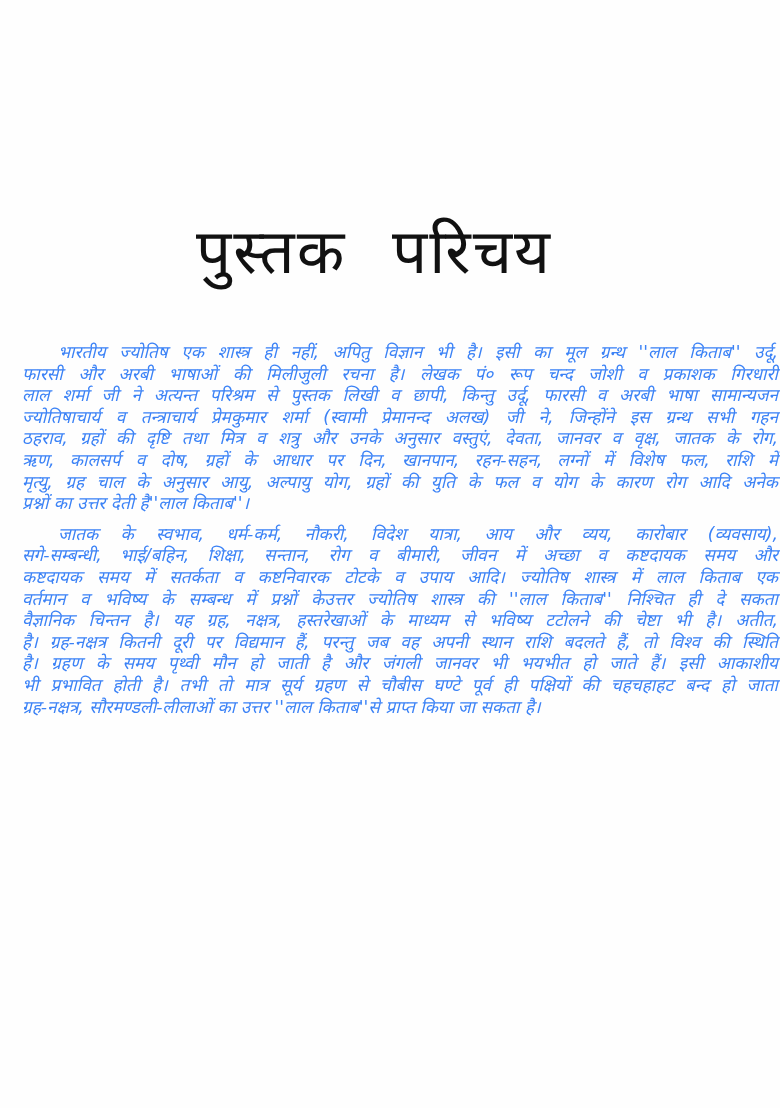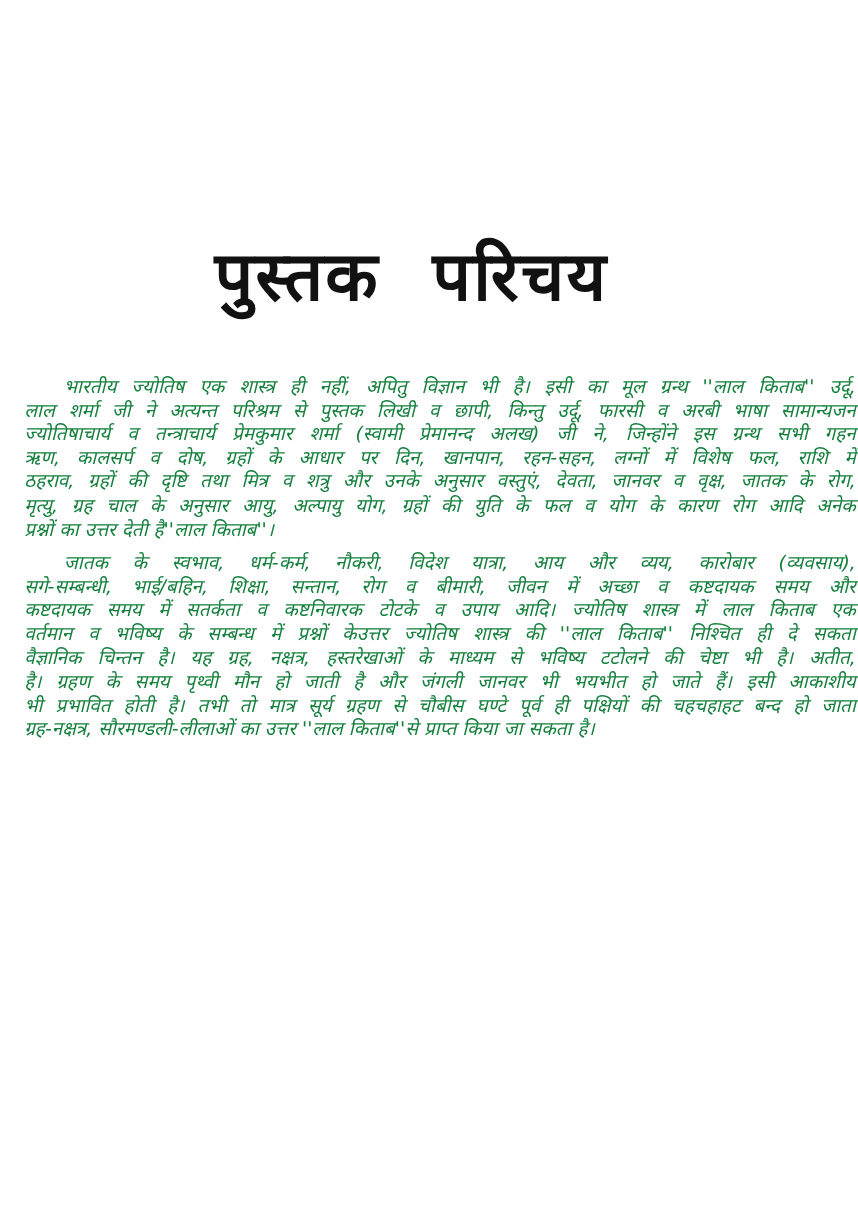--- a/index.html
+++ b/index.html
@@ -3,58 +3,60 @@
   <meta charset="utf-8">
   <style>
     html, body { margin: 0; padding: 0; background: #ffffff; }
     body {
       width: 780px; height: 1108px; position: relative; overflow: hidden;
       font-family: "DejaVu Sans", sans-serif; color: #1a1a1a;
     }
     .page { position: absolute; left: 0; top: 0; width: 780px; height: 1108px; background: #fefefe; }
     .title {
       position: absolute; left: 0; width: 748px; top: 212px; text-align: center;
-      font-size: 62px; font-weight: bold; letter-spacing: 2px; color: #111;
+      font-size: 62px; font-weight: normal; letter-spacing: 2px; color: #111;
       font-family: "DejaVu Sans", sans-serif; line-height: 80px;
     }
     .title span { margin: 0 12px; }
     .body {
       position: absolute; left: 22px; top: 342px; width: 756px;
-      font-style: italic; font-size: 17.2px; line-height: 21.6px; color: #15803d;
+      font-style: italic; font-size: 17.2px; line-height: 21.6px; color: #3b82f6;
       font-family: "DejaVu Sans", sans-serif;
     }
     .line { white-space: nowrap; text-align: justify; text-align-last: justify; height: 21.6px; overflow: visible; }
     .line.last { text-align-last: left; font-style: italic; }
     .line.indent { padding-left: 36px; }
     .para-gap { height: 9px; }
   </style>
 </head>
 <body>
 
 <div class="page">
   <div class="title">
     <span>पुस्तक</span>
     <span>परिचय</span>
   </div>
 
   <div class="body">
     <div>
       <div class="line indent">भारतीय ज्योतिष एक शास्त्र ही नहीं, अपितु विज्ञान भी है। इसी का मूल ग्रन्थ ''लाल किताब'' उर्दू,</div>
+      <div class="line">फारसी और अरबी भाषाओं की मिलीजुली रचना है। लेखक पं० रूप चन्द जोशी व प्रकाशक गिरधारी</div>
       <div class="line">लाल शर्मा जी ने अत्यन्त परिश्रम से पुस्तक लिखी व छापी, किन्तु उर्दू, फारसी व अरबी भाषा सामान्यजन</div>
       <div class="line">ज्योतिषाचार्य व तन्त्राचार्य प्रेमकुमार शर्मा (स्वामी प्रेमानन्द अलख) जी ने, जिन्होंने इस ग्रन्थ सभी गहन</div>
+      <div class="line">ठहराव, ग्रहों की दृष्टि तथा मित्र व शत्रु और उनके अनुसार वस्तुएं, देवता, जानवर व वृक्ष, जातक के रोग,</div>
       <div class="line">ऋण, कालसर्प व दोष, ग्रहों के आधार पर दिन, खानपान, रहन-सहन, लग्नों में विशेष फल, राशि में</div>
-      <div class="line">ठहराव, ग्रहों की दृष्टि तथा मित्र व शत्रु और उनके अनुसार वस्तुएं, देवता, जानवर व वृक्ष, जातक के रोग,</div>
       <div class="line">मृत्यु, ग्रह चाल के अनुसार आयु, अल्पायु योग, ग्रहों की युति के फल व योग के कारण रोग आदि अनेक</div>
       <div class="line last">प्रश्नों का उत्तर देती है''लाल किताब''।</div>
     </div>
     <div class="para-gap"></div>
     <div>
       <div class="line indent">जातक के स्वभाव, धर्म-कर्म, नौकरी, विदेश यात्रा, आय और व्यय, कारोबार (व्यवसाय),</div>
       <div class="line">सगे-सम्बन्धी, भाई/बहिन, शिक्षा, सन्तान, रोग व बीमारी, जीवन में अच्छा व कष्टदायक समय और</div>
       <div class="line">कष्टदायक समय में सतर्कता व कष्टनिवारक टोटके व उपाय आदि। ज्योतिष शास्त्र में लाल किताब एक</div>
       <div class="line">वर्तमान व भविष्य के सम्बन्ध में प्रश्नों केउत्तर ज्योतिष शास्त्र की ''लाल किताब'' निश्चित ही दे सकता</div>
       <div class="line">वैज्ञानिक चिन्तन है। यह ग्रह, नक्षत्र, हस्तरेखाओं के माध्यम से भविष्य टटोलने की चेष्टा भी है। अतीत,</div>
+      <div class="line">है। ग्रह-नक्षत्र कितनी दूरी पर विद्यमान हैं, परन्तु जब वह अपनी स्थान राशि बदलते हैं, तो विश्व की स्थिति</div>
       <div class="line">है। ग्रहण के समय पृथ्वी मौन हो जाती है और जंगली जानवर भी भयभीत हो जाते हैं। इसी आकाशीय</div>
       <div class="line">भी प्रभावित होती है। तभी तो मात्र सूर्य ग्रहण से चौबीस घण्टे पूर्व ही पक्षियों की चहचहाहट बन्द हो जाता</div>
       <div class="line last">ग्रह-नक्षत्र, सौरमण्डली-लीलाओं का उत्तर ''लाल किताब''से प्राप्त किया जा सकता है।</div>
     </div>
   </div>
 </div>
 
 </body></html>

